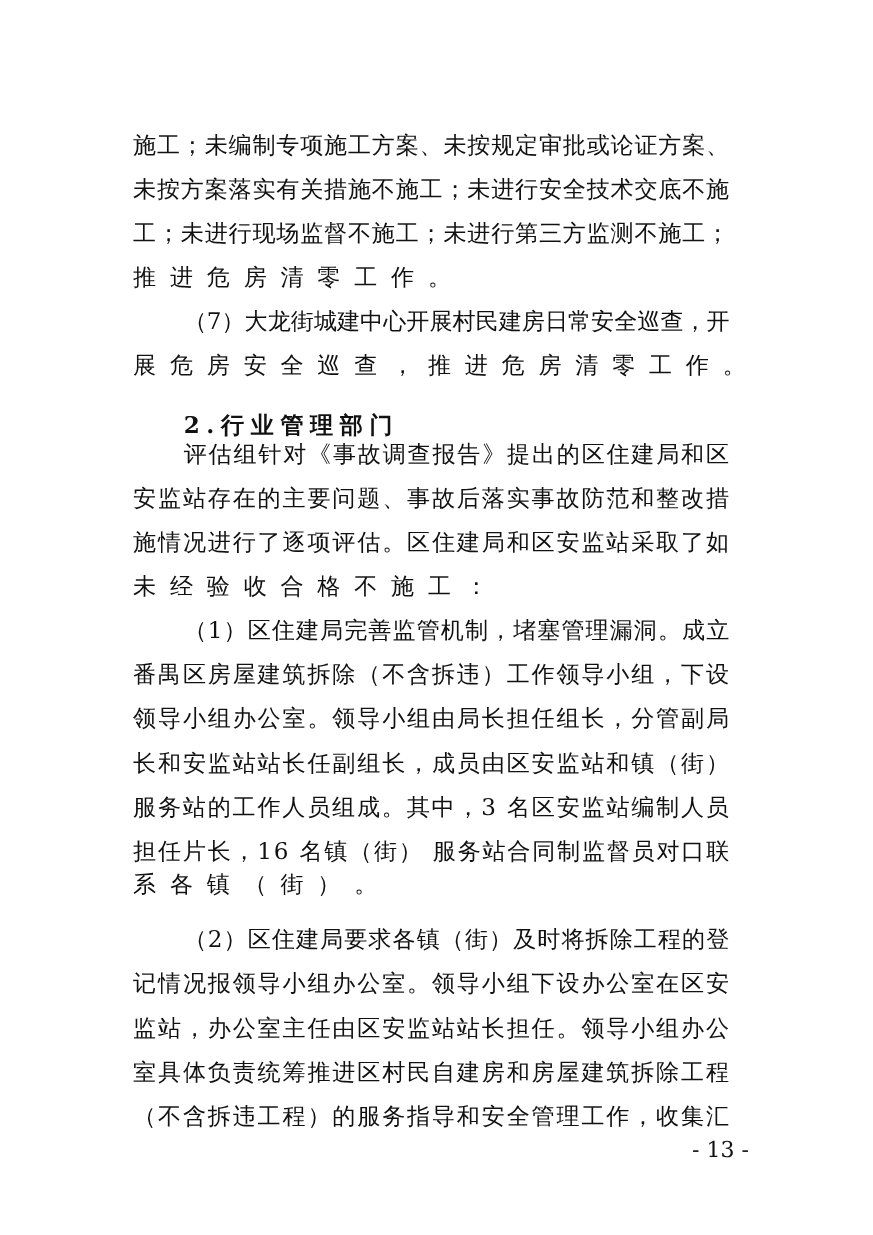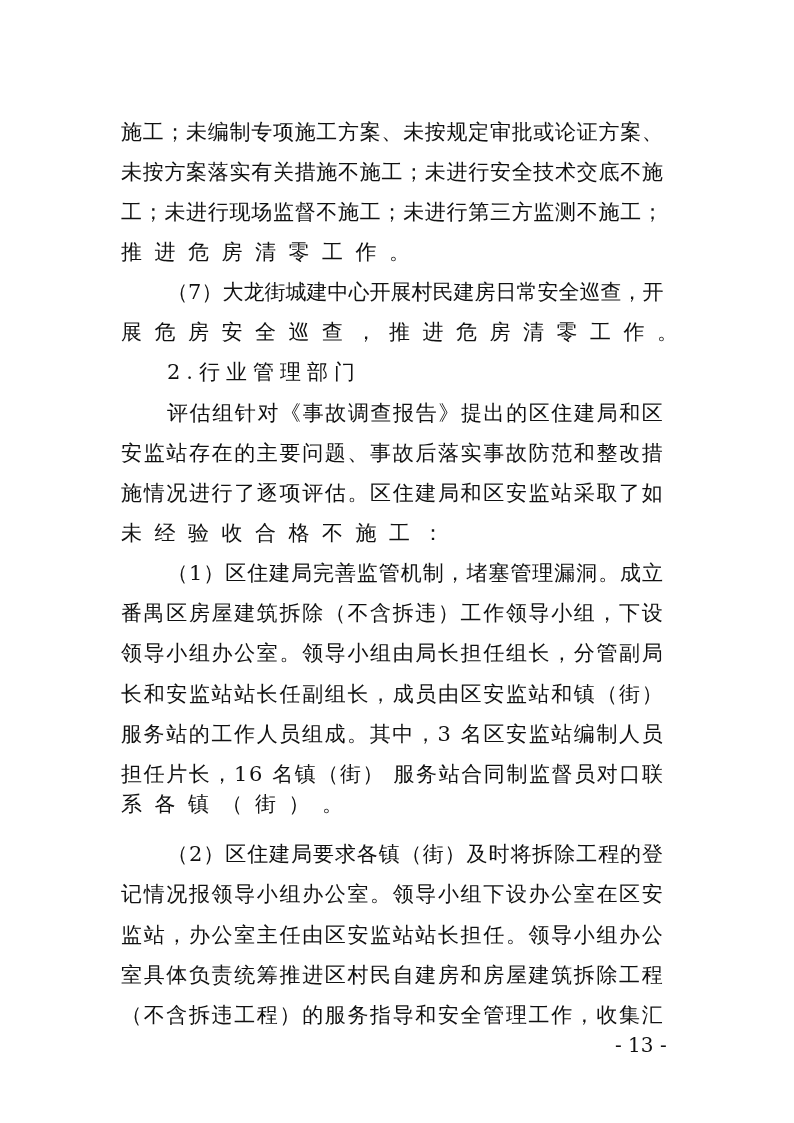--- a/index.html
+++ b/index.html
@@ -16,31 +16,32 @@
     font-family: "DejaVu Serif", "Liberation Serif", serif;
     font-size: 21px;
     color: #111111;
     white-space: nowrap;
     text-align: justify;
     text-align-last: justify;
     letter-spacing: 0;
   }
   .line.last { text-align-last: left; letter-spacing: 12.5px; }
   .line.indent { left: 167px; width: 496px; }
-  .line.heading { font-weight: normal; letter-spacing: 6px; text-align-last: left; }
+  .line.heading { font-weight: bold; letter-spacing: 6px; text-align-last: left; margin-top: 15px; }
   .pagenum {
     position: absolute;
     left: 615px;
     top: 1030px;
     width: 80px;
     height: 30px;
     line-height: 30px;
     font-family: "DejaVu Serif", "Liberation Serif", serif;
     font-size: 20px;
     color: #111111;
+    text-align: center;
     white-space: pre;
   }
 </style>
 </head>
 <body>
 
 <div class="page">
 
   <div class="line" style="top:112px">
       <div style="display: flex; justify-content: space-between; width: 100%;">

